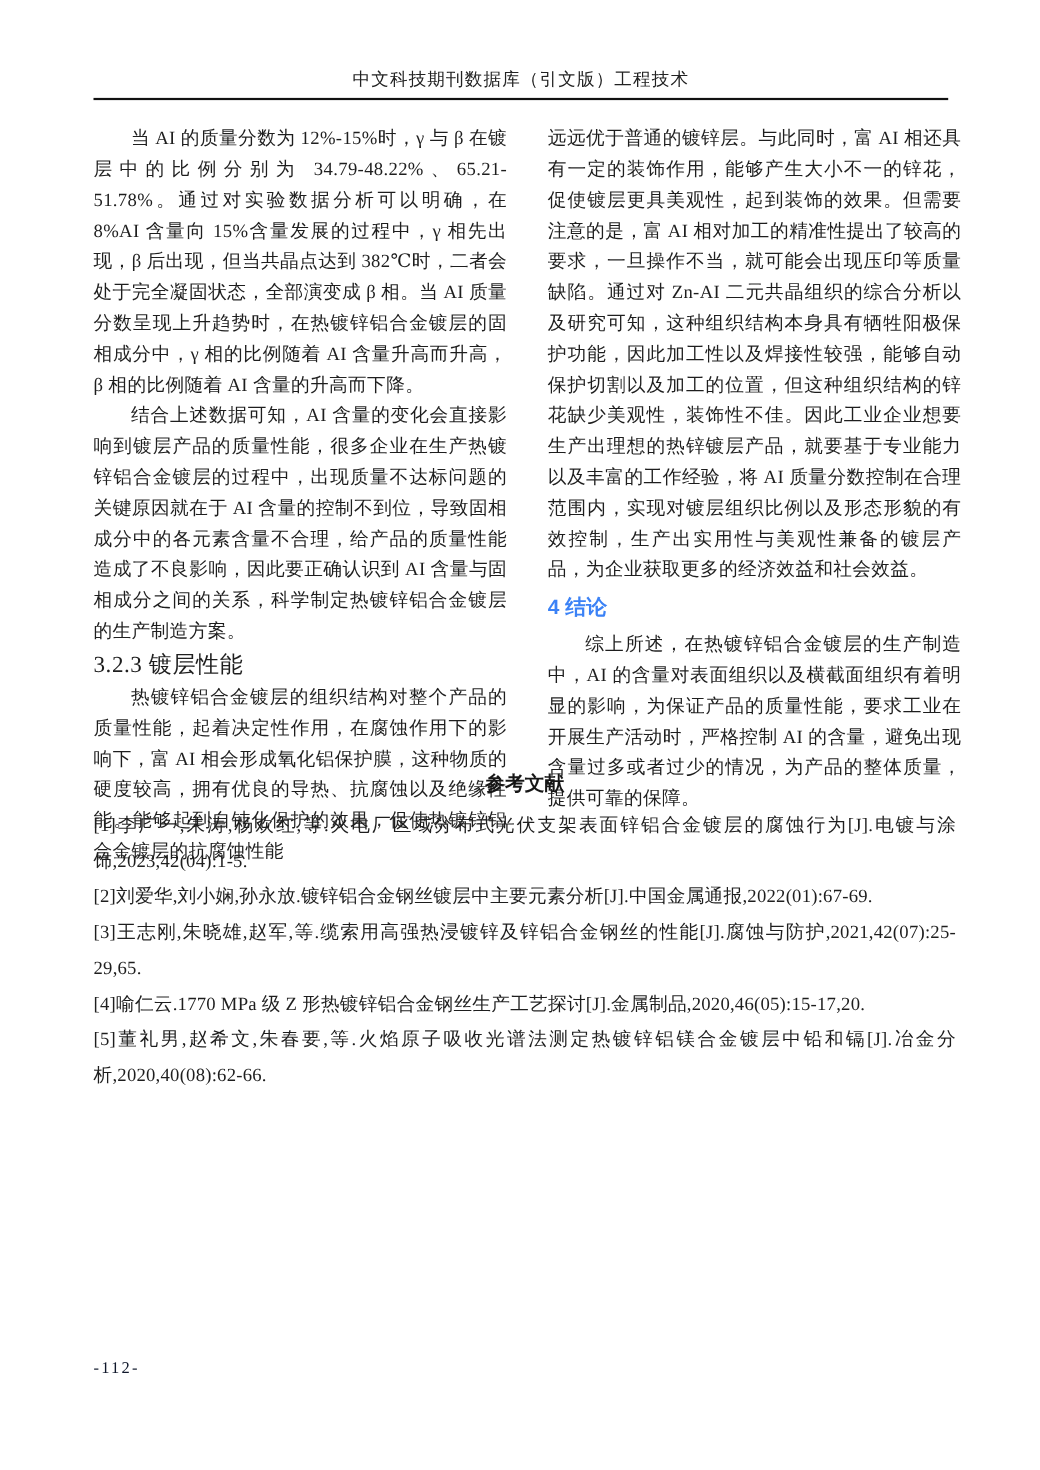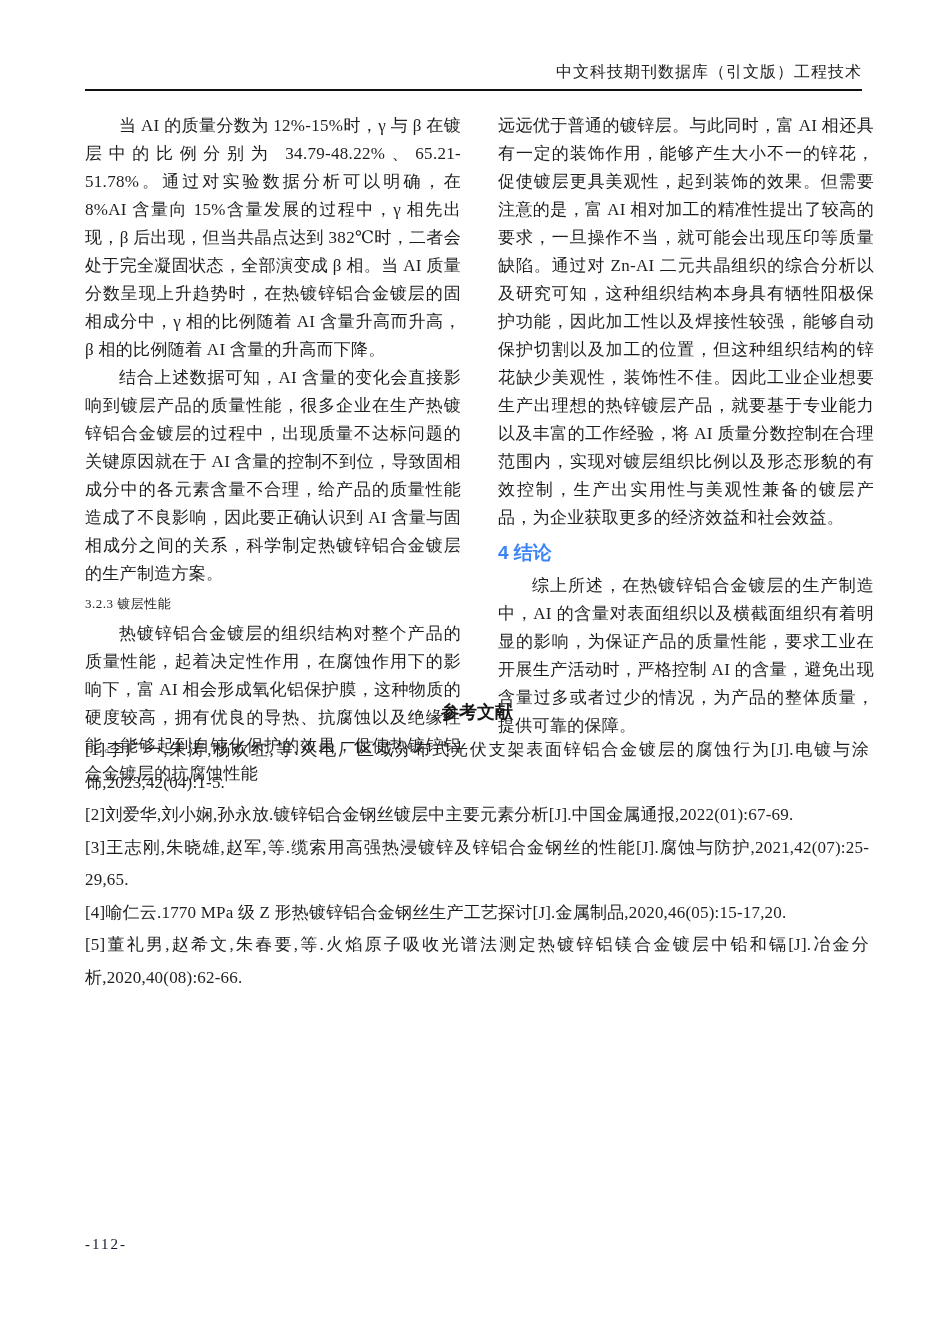--- a/index.html
+++ b/index.html
@@ -14,21 +14,21 @@
     background: #ffffff;
     font-family: "Liberation Serif", "DejaVu Serif", serif;
     color: #1e1e1e;
     overflow: hidden;
   }
   .header-title {
     position: absolute;
     top: 62px;
     left: 85px;
     width: 777px;
-    text-align: right;
+    text-align: center;
     font-size: 16px;
     letter-spacing: 1px;
     color: #222222;
   }
   .header-rule {
     position: absolute;
     top: 89px;
     left: 85px;
     width: 777px;
     height: 2px;
@@ -50,21 +50,21 @@
     margin: 0;
     font-size: 17px;
     line-height: 28px;
     text-align: justify;
     letter-spacing: 0.3px;
   }
   .para.indent {
     text-indent: 2em;
   }
   .sub-heading {
-    font-size: 13px;
+    font-size: 21px;
     line-height: 28px;
     margin: 2px 0;
     letter-spacing: 0.5px;
   }
   .main-heading {
     font-family: "Liberation Sans", "DejaVu Sans", sans-serif;
     font-weight: bold;
     font-size: 19px;
     line-height: 26px;
     margin: 8px 0 6px 0;

